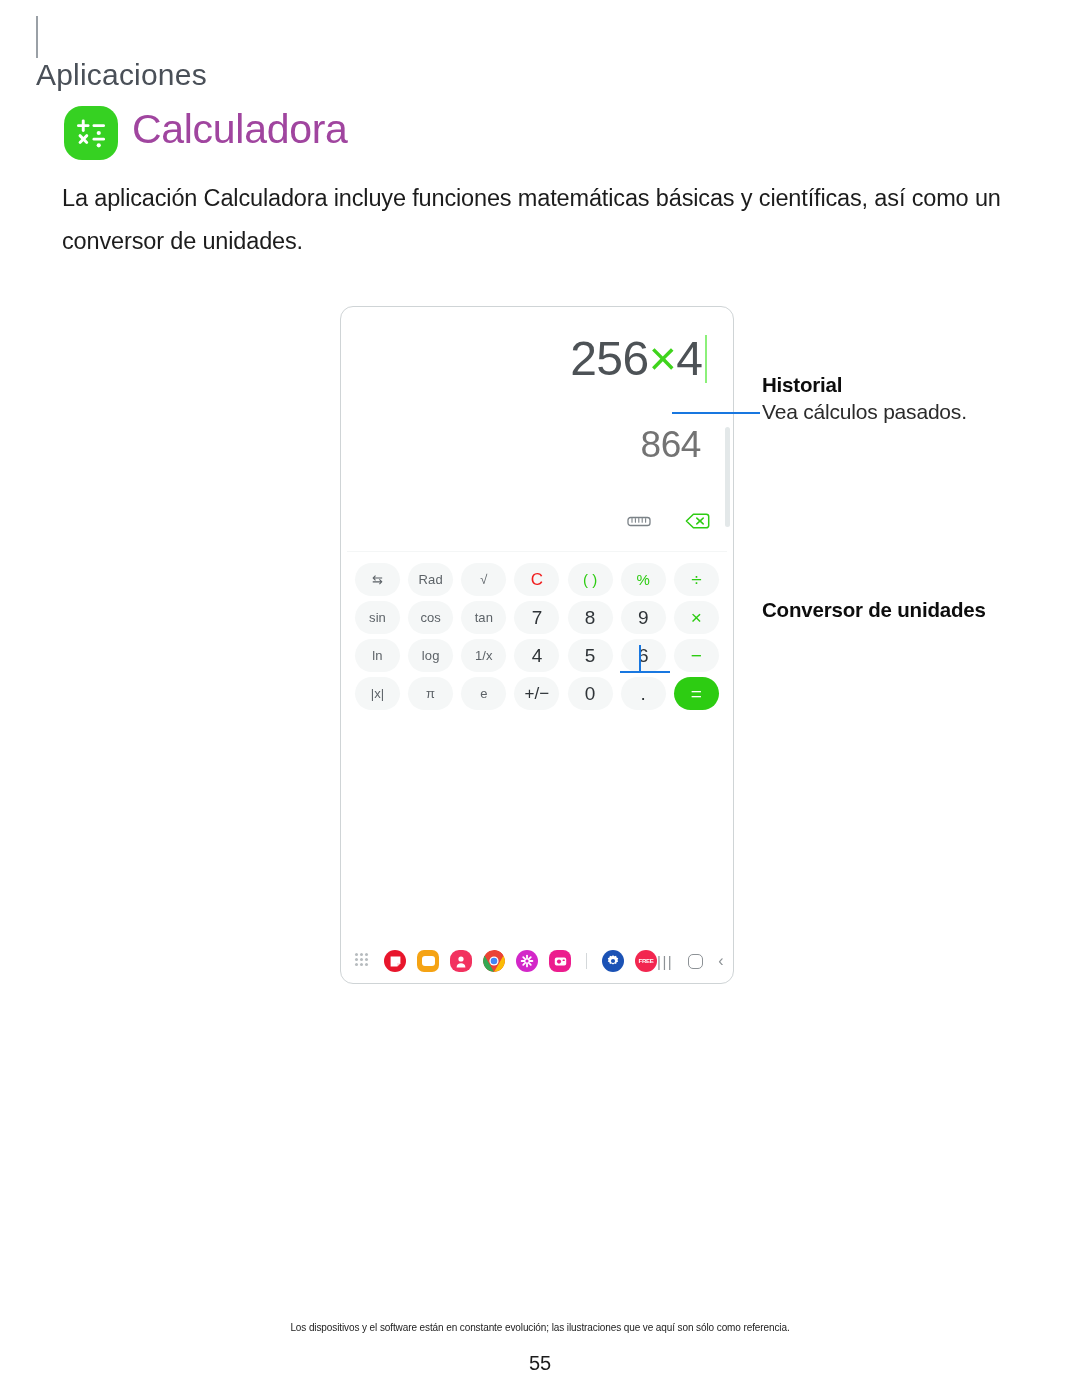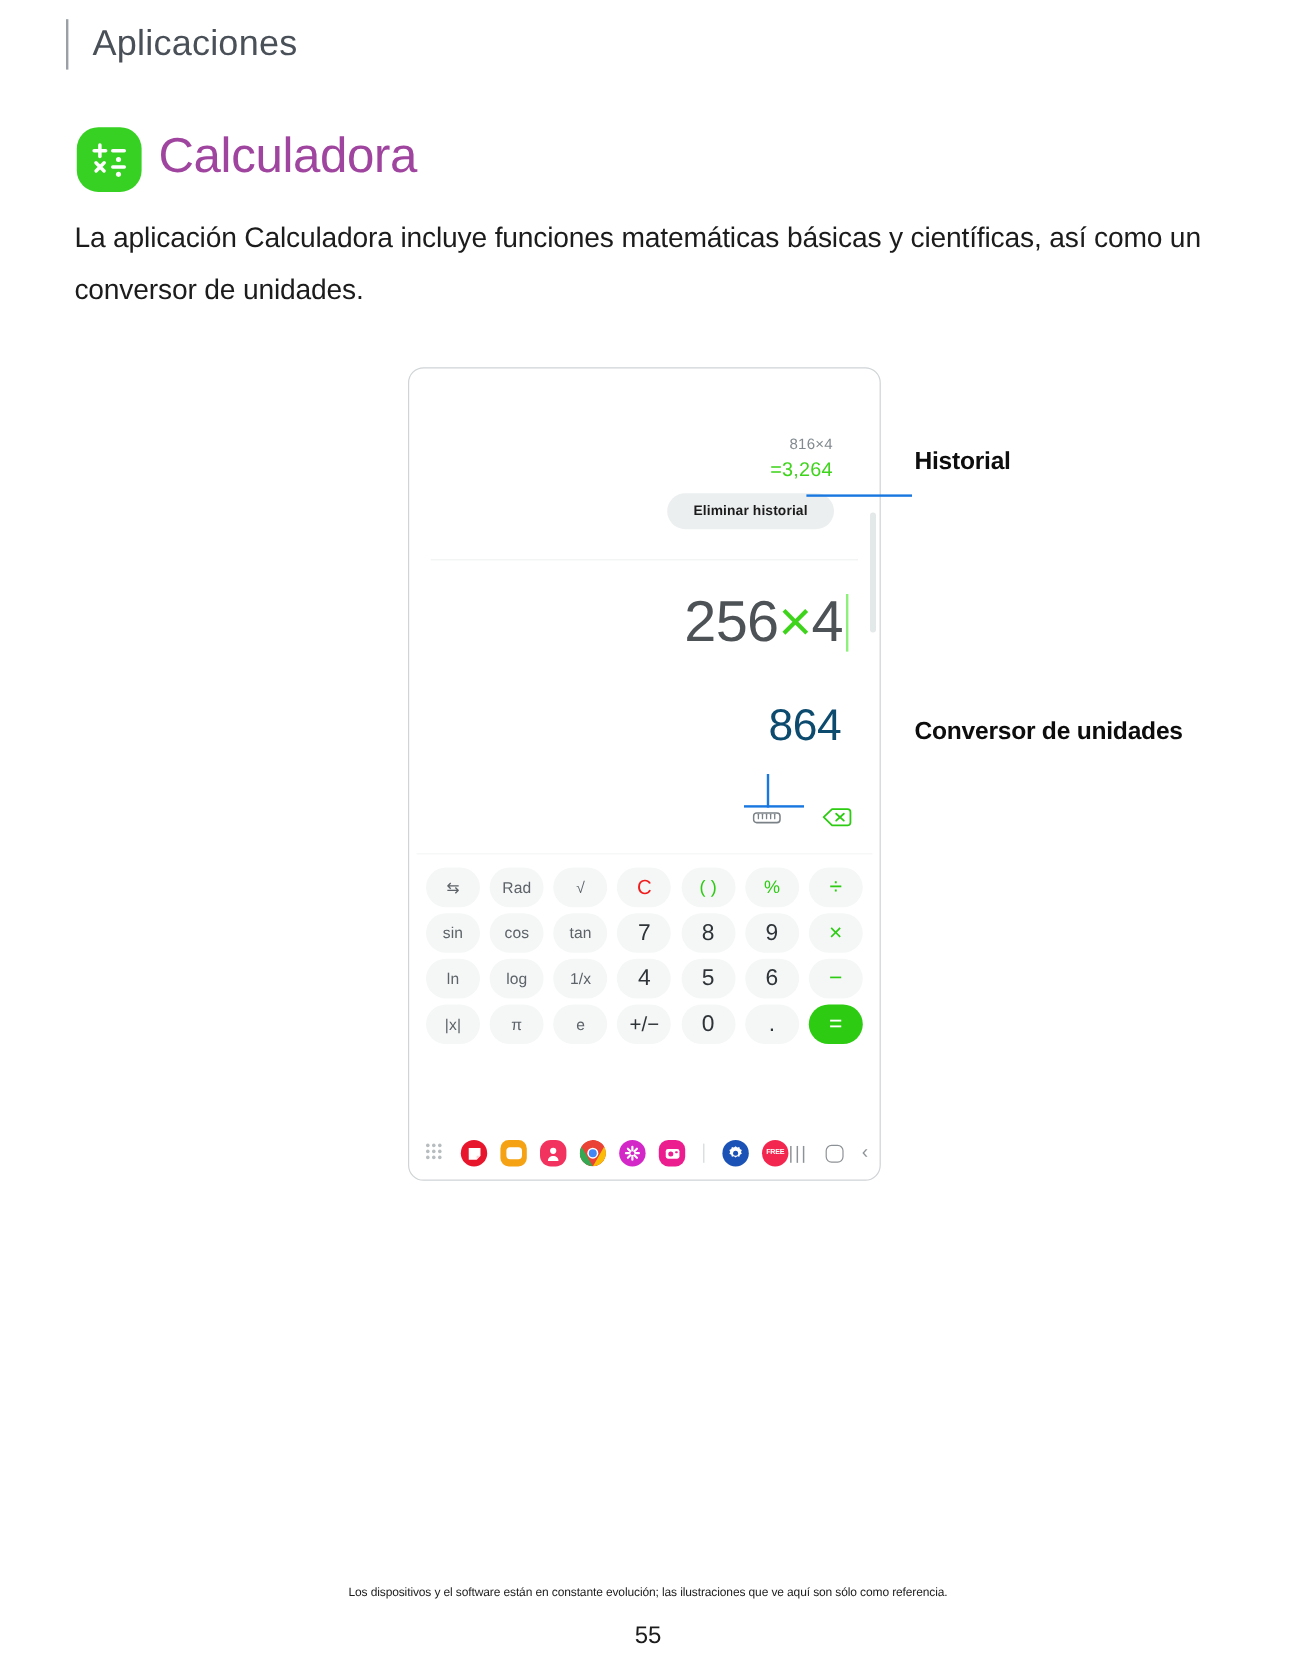--- a/index.html
+++ b/index.html
@@ -8,22 +8,22 @@
     height: 1397px;
     background: #ffffff;
     font-family: "Liberation Sans", sans-serif;
     -webkit-font-smoothing: antialiased;
   }
   body { position: relative; overflow: hidden; }
 
   
   .page-header {
     position: absolute;
-    left: 55px; top: 16px;
-    display: flex; align-items: center;
+    left: 36px; top: 16px;
+    display: flex; align-items: flex-start; flex-direction: column;
   }
   .header-rule {
     width: 2px; height: 42px;
     background: #9aa0a6;
     margin-right: 20px;
   }
   .header-title {
     font-size: 30px;
     font-weight: 400;
     color: #4a5058;
@@ -135,21 +135,21 @@
   .caret {
     display: inline-block;
     width: 2.5px; height: 48px;
     background: #8cf07a;
     margin-left: 2px;
   }
   .result-line {
     position: absolute;
     right: 32px; top: 117px;
     font-size: 37px;
-    color: #0c4a6e;
+    color: #737373;
     font-weight: 300;
     letter-spacing: -0.4px;
   }
   .tools-row {
     position: absolute;
     right: 22px; bottom: 17px;
     display: flex; align-items: center; gap: 30px;
   }
   .tool-btn { width: 28px; height: 28px; display:flex; align-items:center; justify-content:center; }
   .display-divider {
@@ -292,28 +292,20 @@
       </g>
     </svg>
   </div>
   <div class="app-title">Calculadora</div>
 </div>
 
 <div class="description">La aplicación Calculadora incluye funciones matemáticas básicas y científicas, así como un conversor de unidades.</div>
 
 <div class="device">
 
-  <div class="history-area">
-    <div class="hist-expr">816×4</div>
-    <div class="hist-result">=3,264</div>
-    <div class="clear-hist-row">
-      <div class="clear-hist-btn">Eliminar historial</div>
-    </div>
-    <div class="hist-divider"></div>
-  </div>
 
   <div class="display-area">
     <div class="expr-line">
       <span>256</span>
         <span class="expr-op">×</span>
         <span>4</span>
         <span class="caret"></span>
     </div>
     <div class="result-line">864</div>
 
@@ -453,20 +445,21 @@
       <div class="nav-back">‹</div>
     </div>
   </div>
 
   <div class="dev-scrollbar"></div>
 </div>
 
 <div class="leader" id="leader-history"></div>
 <div class="callout" id="callout-history">
   <div class="callout-title">Historial</div>
+  <div class="callout-body">Vea cálculos pasados.</div>
 </div>
 
 <div class="leader-v" id="leader-converter-v"></div>
 <div class="leader" id="leader-converter-h"></div>
 <div class="callout" id="callout-converter">
   <div class="callout-title">Conversor de unidades</div>
 </div>
 
 <div class="footer-note">Los dispositivos y el software están en constante evolución; las ilustraciones que ve aquí son sólo como referencia.</div>
 <div class="page-num">55</div>

